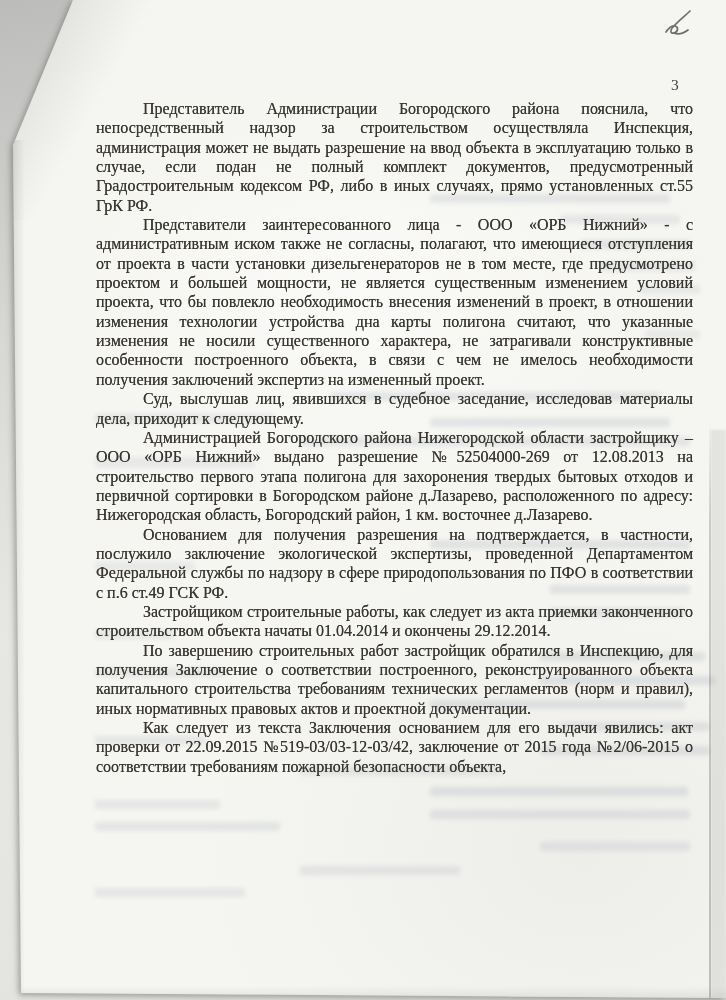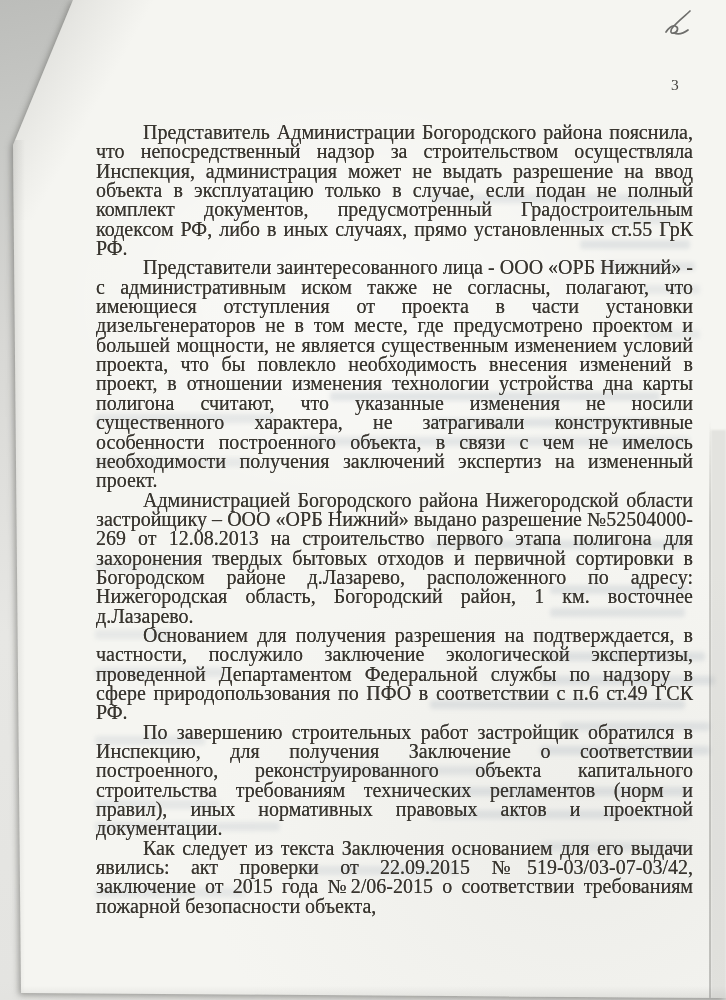--- a/index.html
+++ b/index.html
@@ -16,22 +16,22 @@
   .corner-shade{position:absolute;left:0;top:0;width:160px;height:220px;
     background:linear-gradient(119deg,rgba(138,138,135,.38) 0%,rgba(160,160,157,.18) 30%,transparent 55%);}
   .left-shade{position:absolute;left:13px;top:140px;bottom:0;width:12px;
     background:linear-gradient(90deg,rgba(130,130,127,.22),transparent);}
   .bottom-shade{position:absolute;left:20px;right:0;bottom:0;height:14px;
     background:linear-gradient(0deg,rgba(150,150,147,.22),transparent);}
   .pagenum{position:absolute;left:671px;top:76px;font-size:15.5px;color:#44423e;}
   .handmark{position:absolute;left:664px;top:8px;width:34px;height:30px;}
   .handmark path{fill:none;stroke:#6e6e6c;stroke-width:1.7;stroke-linecap:round;}
   .textblock{position:absolute;left:96px;top:99px;width:597px;
-    font-size:20px;line-height:19.35px;color:#38352f;text-align:justify;
-    text-shadow:0 0 .6px rgba(56,53,47,.85);hyphens:none;margin-top:24px;}
+    font-size:16px;line-height:19.35px;color:#38352f;text-align:justify;
+    text-shadow:0 0 .6px rgba(56,53,47,.85);hyphens:none;}
   .textblock p{margin:0;text-indent:47px;}
   .ghost{position:absolute;height:9px;background:#b4bcc5;filter:blur(2.3px);border-radius:3px;}
   .fold-shade{position:absolute;left:711px;top:430px;bottom:0;width:15px;
     background:rgba(186,186,182,.3);filter:blur(1px);}
   .fold-line{position:absolute;left:709px;top:420px;bottom:0;width:2px;
     background:linear-gradient(180deg,transparent,rgba(120,120,117,.32) 18%,rgba(118,118,115,.4));
     filter:blur(.6px);}
 </style>
 </head>
 <body>
@@ -82,23 +82,25 @@
       <svg class="handmark" viewBox="0 0 34 30" role="img" aria-label="2">
         <path d="M26,3 C22,7 14,13 9,19 C6,22 6,26 10,25 C14,24 15,19 11,18 C8,17 4,21 2,24"></path>
         <path d="M10,25 C15,27 20,25 24,22"></path>
       </svg>
 
       <div class="pagenum">3</div>
 
       <div class="textblock">
         <p>Представитель Администрации Богородского района пояснила, что непосредственный надзор за строительством осуществляла Инспекция, администрация может не выдать разрешение на ввод объекта в эксплуатацию только в случае, если подан не полный комплект документов, предусмотренный Градостроительным кодексом РФ, либо в иных случаях, прямо установленных ст.55 ГрК РФ.</p>
         <p>Представители заинтересованного лица - ООО «ОРБ Нижний» - с административным иском также не согласны, полагают, что имеющиеся отступления от проекта в части установки дизельгенераторов не в том месте, где предусмотрено проектом и большей мощности, не является существенным изменением условий проекта, что бы повлекло необходимость внесения изменений в проект, в отношении изменения технологии устройства дна карты полигона считают, что указанные изменения не носили существенного характера, не затрагивали конструктивные особенности построенного объекта, в связи с чем не имелось необходимости получения заключений экспертиз на измененный проект.</p>
+        <p>Суд, выслушав лиц, явившихся в судебное заседание, исследовав материалы дела, приходит к следующему.</p>
         <p>Администрацией Богородского района Нижегородской области застройщику – ООО «ОРБ Нижний» выдано разрешение №52504000-269 от 12.08.2013 на строительство первого этапа полигона для захоронения твердых бытовых отходов и первичной сортировки в Богородском районе д.Лазарево, расположенного по адресу: Нижегородская область, Богородский район, 1 км. восточнее д.Лазарево.</p>
         <p>Основанием для получения разрешения на подтверждается, в частности, послужило заключение экологической экспертизы, проведенной Департаментом Федеральной службы по надзору в сфере природопользования по ПФО в соответствии с п.6 ст.49 ГСК РФ.</p>
+        <p>Застройщиком строительные работы, как следует из акта приемки законченного строительством объекта начаты 01.04.2014 и окончены 29.12.2014.</p>
         <p>По завершению строительных работ застройщик обратился в Инспекцию, для получения Заключение о соответствии построенного, реконструированного объекта капитального строительства требованиям технических регламентов (норм и правил), иных нормативных правовых актов и проектной документации.</p>
-        <p>Как следует из текста Заключения основанием для его выдачи явились: акт проверки от 22.09.2015 №519-03/03-07-03/42, заключение от 2015 года №2/06-2015 о соответствии требованиям пожарной безопасности объекта,</p>
+        <p>Как следует из текста Заключения основанием для его выдачи явились: акт проверки от 22.09.2015 №519-03/03-12-03/42, заключение от 2015 года №2/06-2015 о соответствии требованиям пожарной безопасности объекта,</p>
       </div>
 
       <div class="fold-shade"></div>
       <div class="fold-line"></div>
     </div>
   </div>
 </div>
 
 </body></html>

